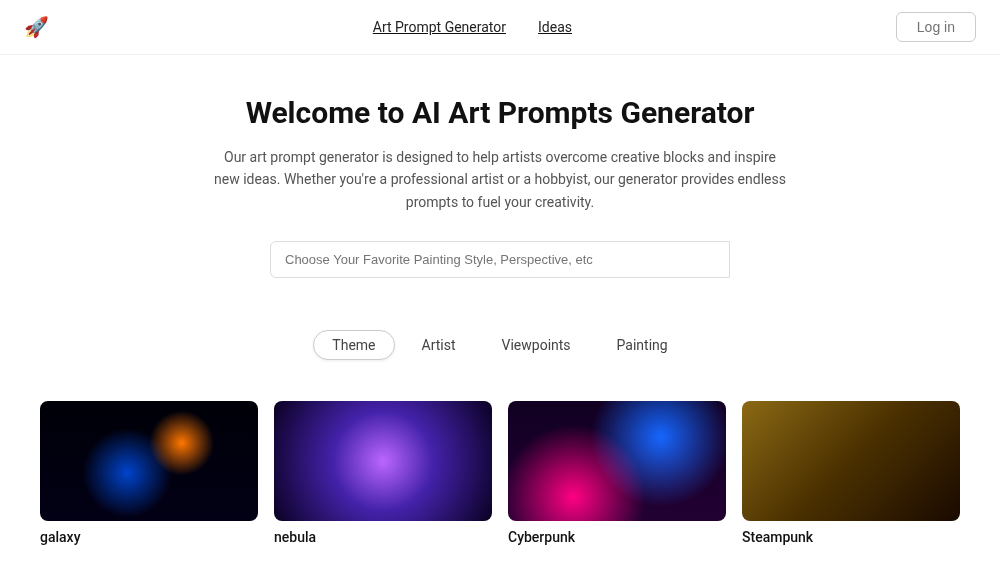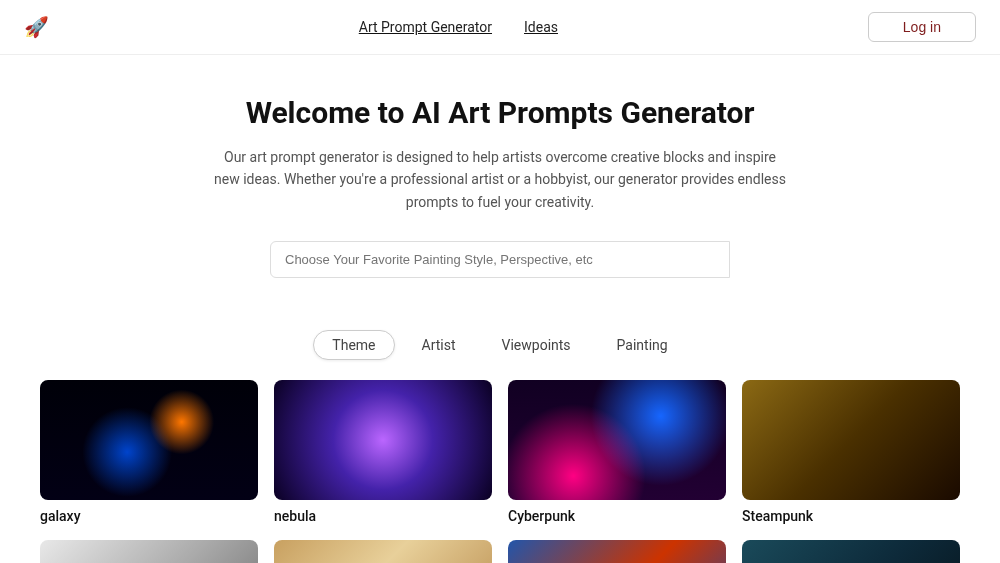--- a/index.html
+++ b/index.html
@@ -7,22 +7,22 @@
 
     
     nav {
       display: flex; align-items: center; justify-content: space-between;
       padding: 12px 24px; border-bottom: 1px solid #eee;
     }
     .nav-logo { display: flex; align-items: center; gap: 6px; }
     .nav-links { display: flex; gap: 32px; text-decoration: underline; }
     .nav-link { font-size: 14px; color: #222; text-decoration: none; cursor: pointer; }
     .login-btn {
-      border: 1px solid #ccc; background: #fff; padding: 6px 34px;
-      border-radius: 6px; font-size: 14px; cursor: pointer; color: #7f1d1d;
+      border: 1px solid #ccc; background: #fff; padding: 6px 20px;
+      border-radius: 6px; font-size: 14px; cursor: pointer; color: #737373;
     }
 
     
     .hero { text-align: center; padding: 40px 16px 24px; }
     .hero h1 { font-size: 30px; font-weight: 700; margin-bottom: 16px; }
     .hero p { font-size: 14px; color: #555; max-width: 580px; margin: 4px auto 28px; line-height: 1.6; }
 
     
     .search-row { display: flex; justify-content: center; margin-bottom: 28px; gap: 0; }
     .search-input {
@@ -38,21 +38,21 @@
     
     .tabs { display: flex; justify-content: center; gap: 8px; margin-bottom: 20px; }
     .tab {
       padding: 6px 18px; border-radius: 20px; font-size: 14px;
       cursor: pointer; border: 1px solid transparent; color: #444;
     }
     .tab.active { border-color: #ccc; background: #fff; box-shadow: 0 1px 3px rgba(0,0,0,0.08); }
 
     
     .gallery { display: grid; grid-template-columns: repeat(4, 1fr); gap: 16px; padding: 0 40px 24px; }
-    .gallery-item { cursor: pointer; }
+    .gallery-item { cursor: pointer; margin-top: 21px; }
     .gallery-img {
       width: 100%; height: 120px; border-radius: 8px; overflow: hidden;
       margin-bottom: 8px; background: #ddd;
     }
     .gallery-label { font-size: 14px; font-weight: 500; color: #111; }
     .img-steampunk { background: linear-gradient(135deg, #8b6914 0%, #4a3000 50%, #1a0a00 100%); }
     .img-nordic { background: linear-gradient(135deg, #e8e8e8 0%, #aaa 50%, #666 100%); }
     .img-greek { background: linear-gradient(135deg, #c8a060 0%, #e8d09a 40%, #b08040 100%); }
     .img-robot { background: linear-gradient(135deg, #2255aa 0%, #cc3300 50%, #1144aa 100%); }
     .img-cthulhu { background: linear-gradient(135deg, #1a4a5a 0%, #0d2a3a 50%, #050f15 100%); }

